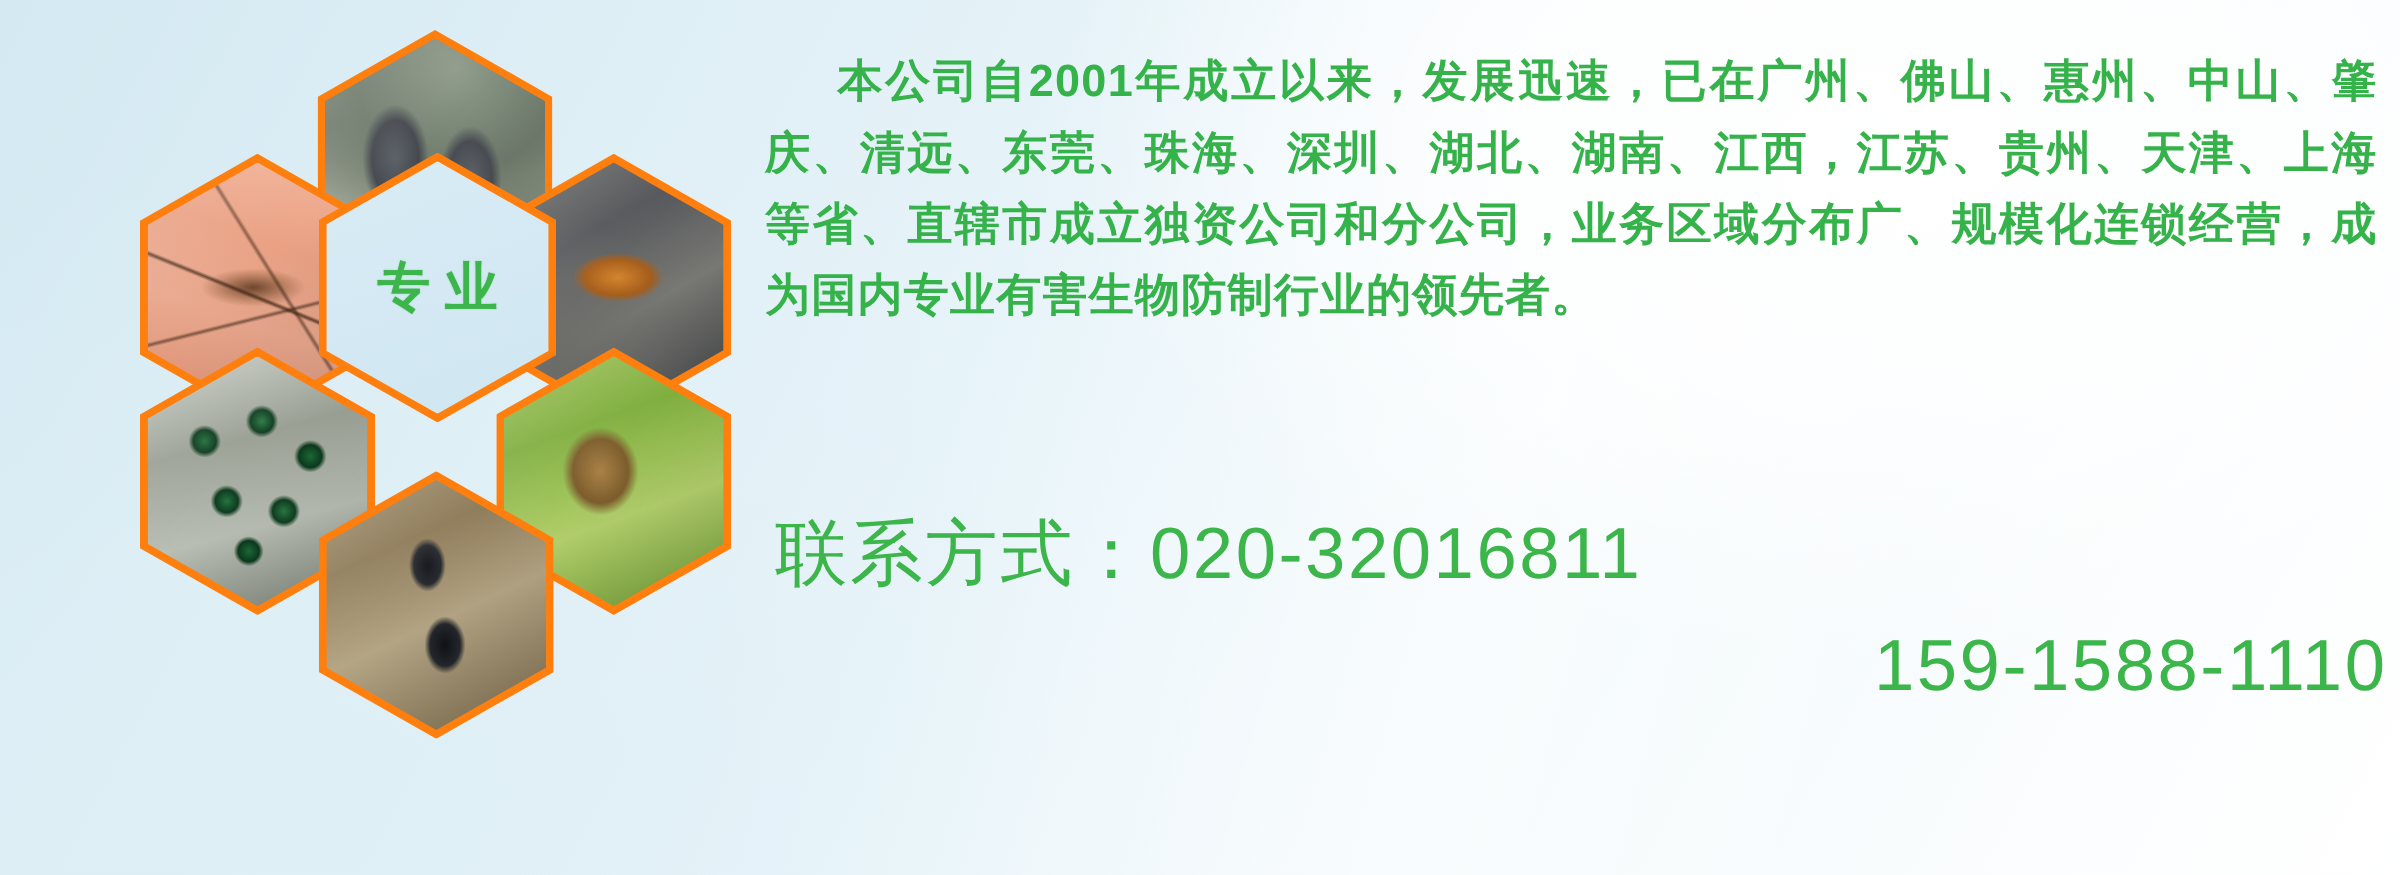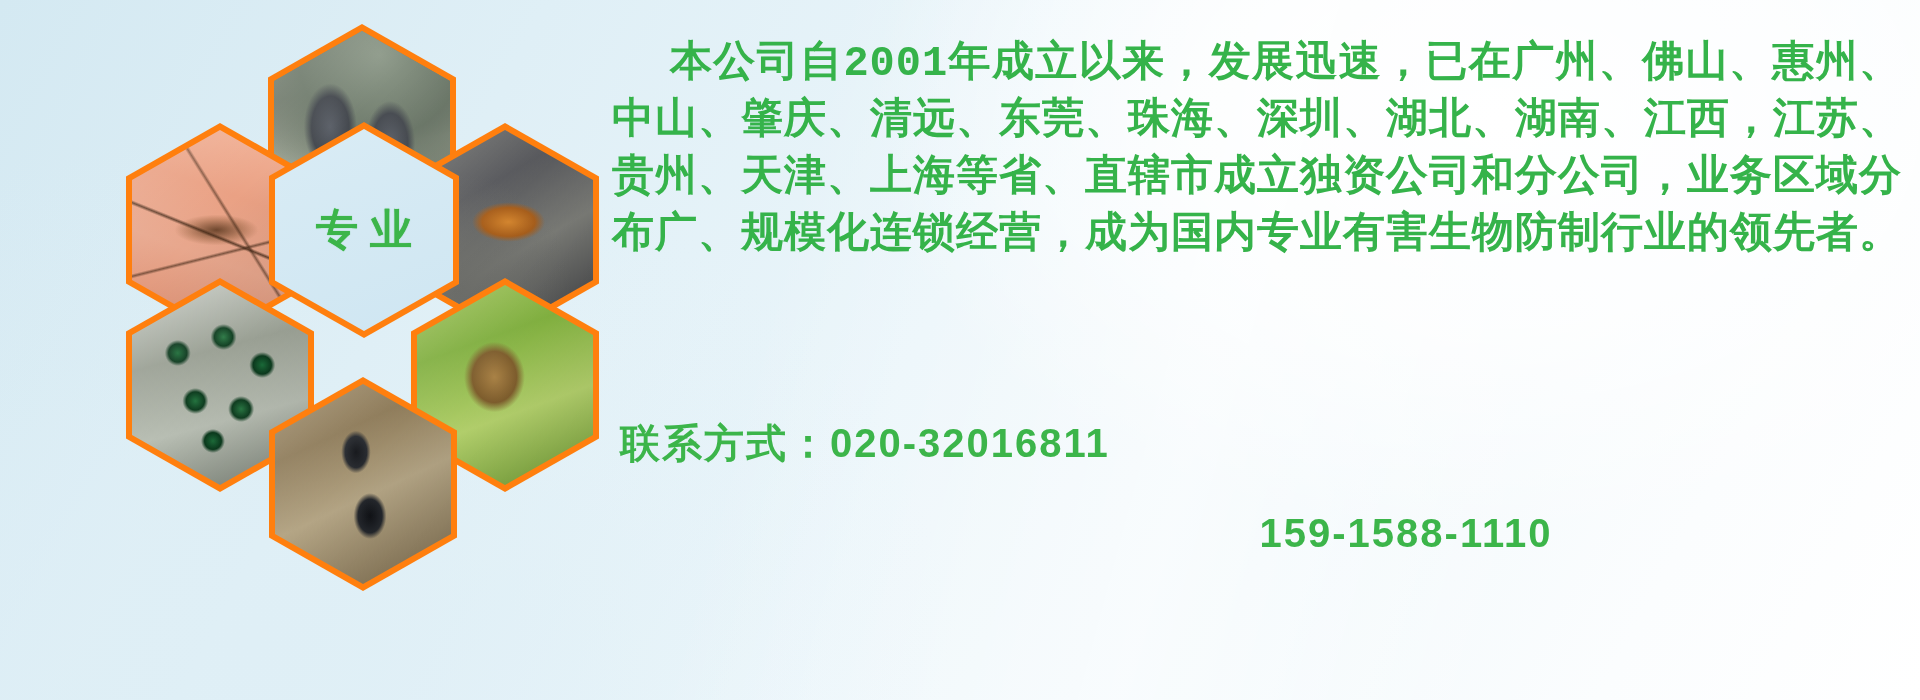--- a/index.html
+++ b/index.html
@@ -19,21 +19,21 @@
     overflow:hidden;
   }
   
   #banner:before {
     content:""; position:absolute; inset:0;
     background:linear-gradient(105deg, rgba(255,255,255,0) 40%, rgba(255,255,255,0.55) 62%, rgba(255,255,255,0) 80%);
     pointer-events:none;
   }
 
   
-  .collage { position:absolute; left:106px; top:10px; width:500px; height:560px; }
+  .collage { position:absolute; left:92px; top:10px; width:500px; height:560px; }
   .hex {
     position:absolute;
     width:160px; height:182px;
     clip-path:polygon(50% 0%,100% 25%,100% 75%,50% 100%,0% 75%,0% 25%);
     background:#ff7f0e;
     display:flex; align-items:center; justify-content:center;
   }
   .hex .inner {
     width:150px; height:170px;
     clip-path:polygon(50% 0%,100% 25%,100% 75%,50% 100%,0% 75%,0% 25%);
@@ -121,41 +121,41 @@
     position:absolute; inset:0;
     background:linear-gradient(135deg, rgba(255,255,255,0.16) 0%, rgba(255,255,255,0) 45%, rgba(0,0,0,0.10) 100%);
   }
 
   
   .copy {
     position:absolute; left:612px; top:36px; width:1290px;
   }
   .para {
     color:#35b34a;
-    font-size:42px;
+    font-size:36px;
     font-weight:700;
     line-height:57px;
     letter-spacing:1px;
     text-indent:58px;
     text-align:justify;
     text-justify:inter-ideograph;
-    font-family:Liberation Mono, monospace;
+    font-family:Liberation Sans, sans-serif;
   }
   .contact {
     position:absolute; left:620px; top:398px; width:1290px;
     color:#3cb54a;
   }
   .contact-line {
-    font-size:40px;
-    font-weight:700;
+    font-size:58px;
+    font-weight:400;
     line-height:90px;
     letter-spacing:2px;
     white-space:nowrap;
   }
-  .contact-line-2 { text-align:center; padding-left:282px; }
+  .contact-line-2 { text-align:right; padding-left:282px; }
 </style>
 </head>
 <body>
 
 <div id="banner">
 
   <div class="collage">
 
     <div class="hex hex-lg" style="left:162px; top:14px;">
       <div class="inner">

